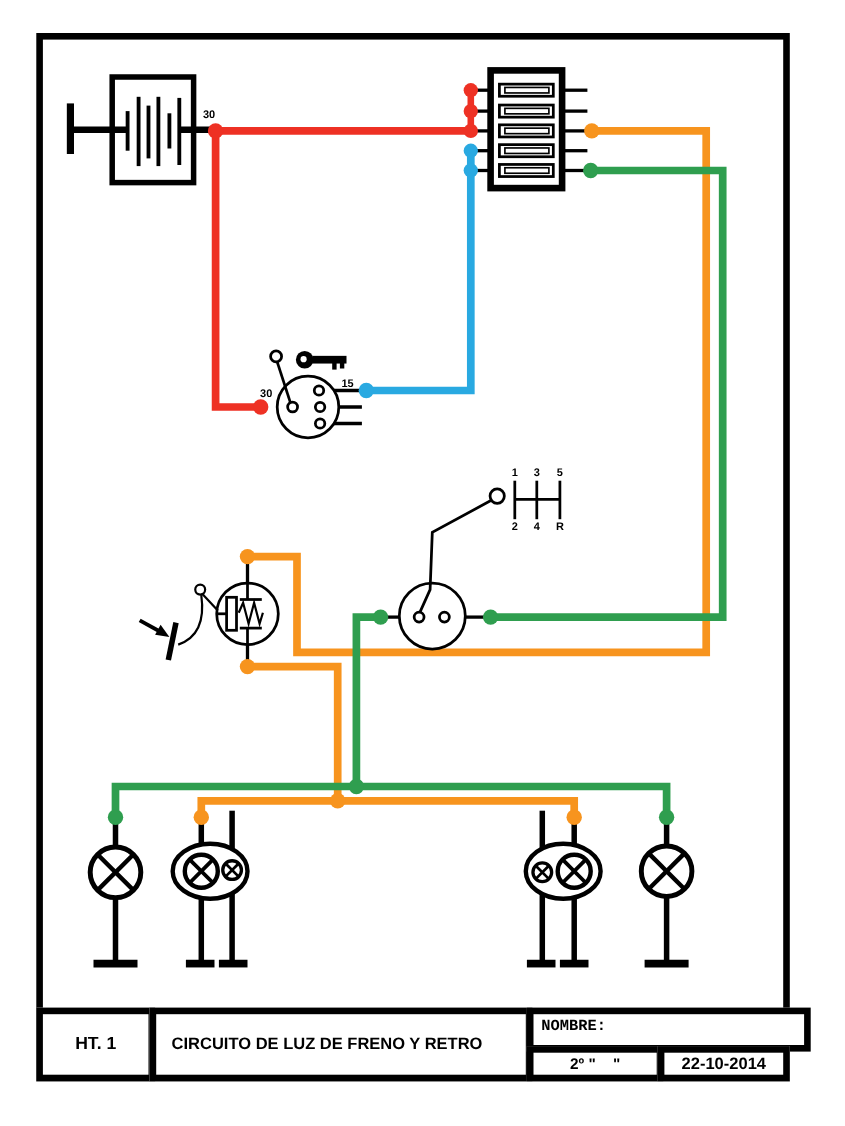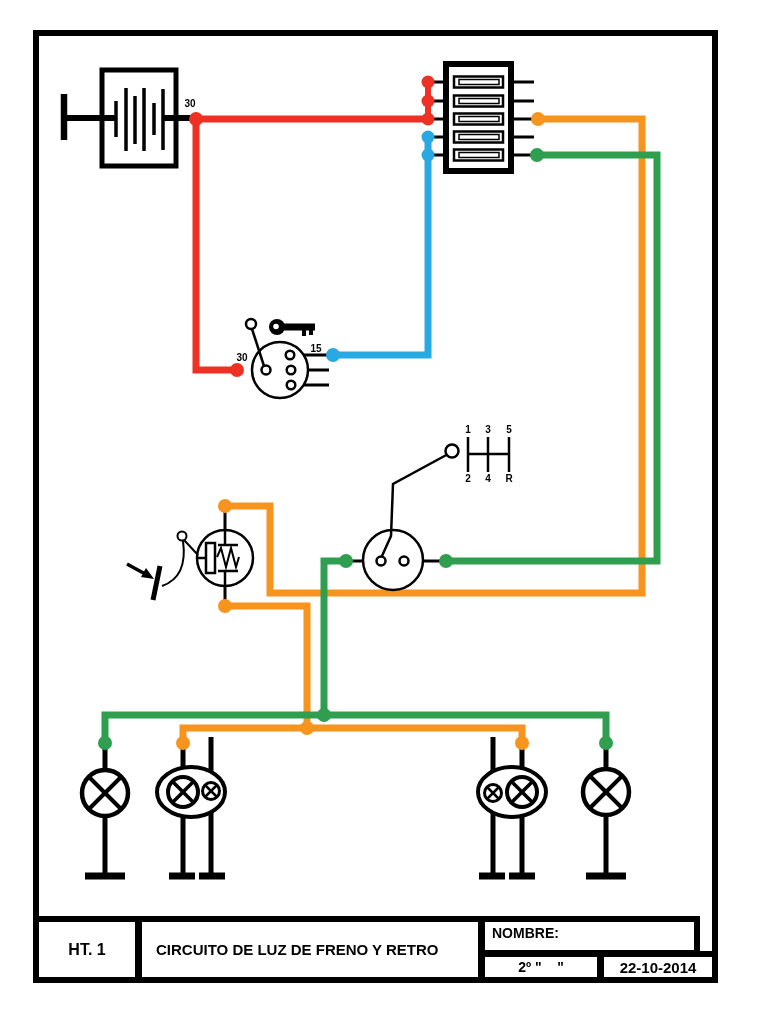--- a/index.html
+++ b/index.html
@@ -5,22 +5,22 @@
   html,body{margin:0;padding:0;}
   body{width:768px;height:1024px;background:#ffffff;position:relative;
        font-family:"Liberation Sans",sans-serif;color:#000;}
   .frame{position:absolute;left:33px;top:30px;width:685px;height:953px;
          border:6px solid #000;box-sizing:border-box;background:transparent;}
   svg.diagram{position:absolute;left:0;top:0;width:768px;height:1024px;}
   .tb{position:absolute;box-sizing:border-box;border:6px solid #000;background:#fff;
       display:flex;align-items:center;font-weight:bold;}
   .tb-a{left:33px;top:916px;width:108px;height:67px;justify-content:center;font-size:16px;}
   .tb-b{left:136px;top:916px;width:348px;height:67px;padding-left:14px;font-size:15px;}
-  .tb-c{left:479px;top:916px;width:221px;height:40px;align-items:flex-start;
-        padding:3px 0 0 7px;font-size:14px;}
+  .tb-c{left:479px;top:916px;width:258px;height:40px;align-items:flex-start;
+        padding:3px 0 0 7px;font-size:14px;font-family:Liberation Mono, monospace;}
   .tb-d{left:479px;top:951px;width:124px;height:32px;justify-content:center;font-size:14px;white-space:pre;}
   .tb-e{left:598px;top:951px;width:120px;height:32px;justify-content:center;font-size:15px;}
   text{font-family:"Liberation Sans",sans-serif;font-weight:bold;fill:#000;}
 </style>
 </head>
 <body>
 
 <div class="frame"></div>
 
 <svg class="diagram" viewBox="0 0 768 1024">

